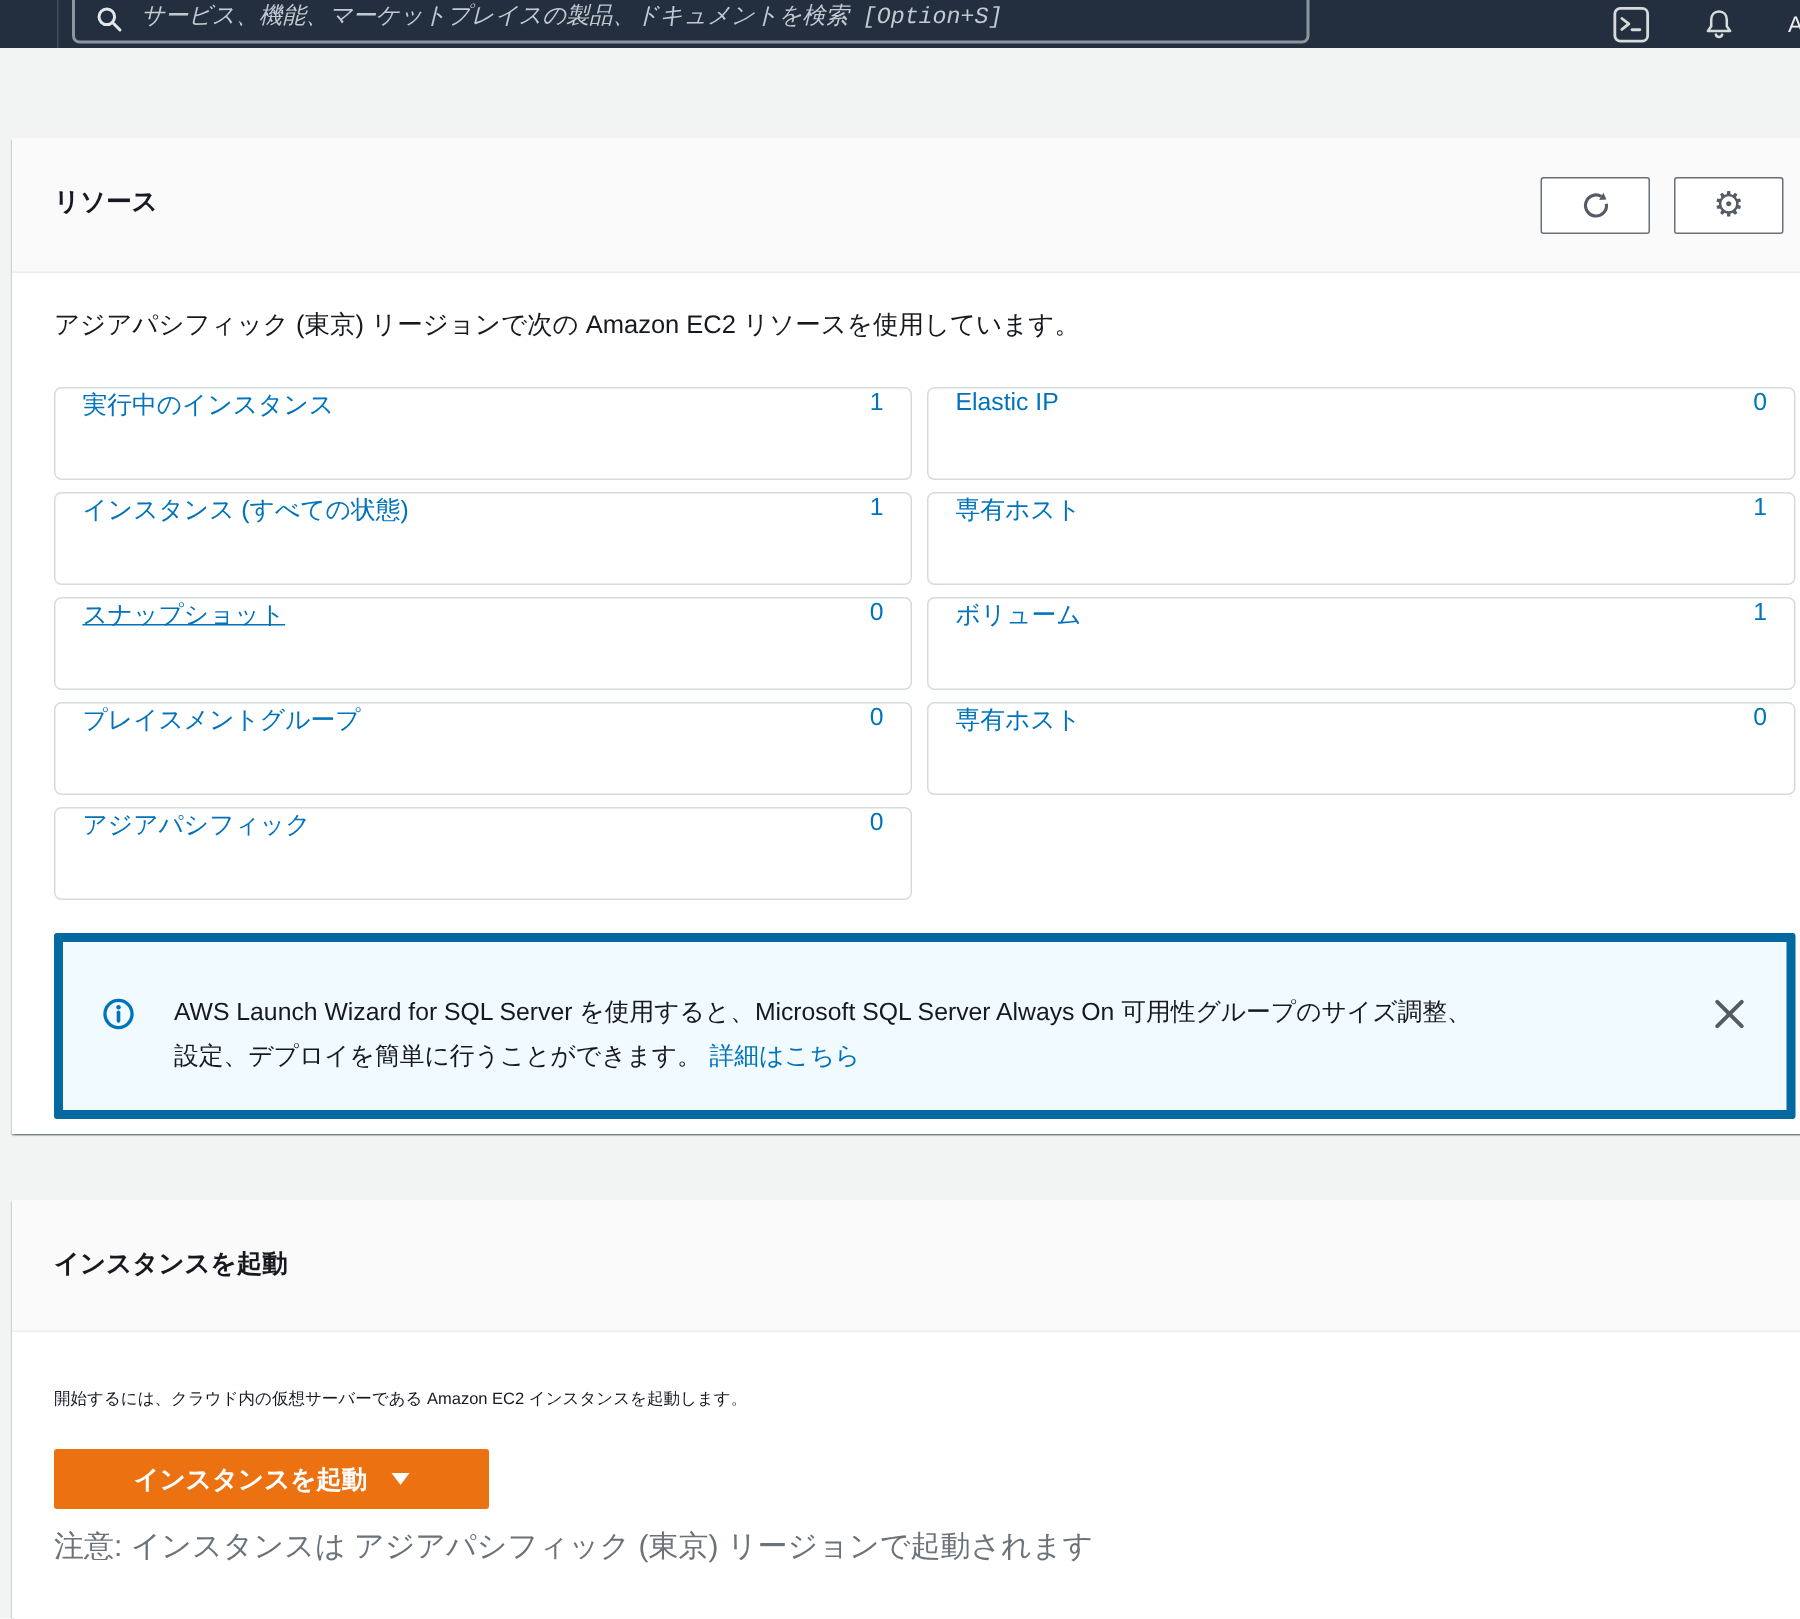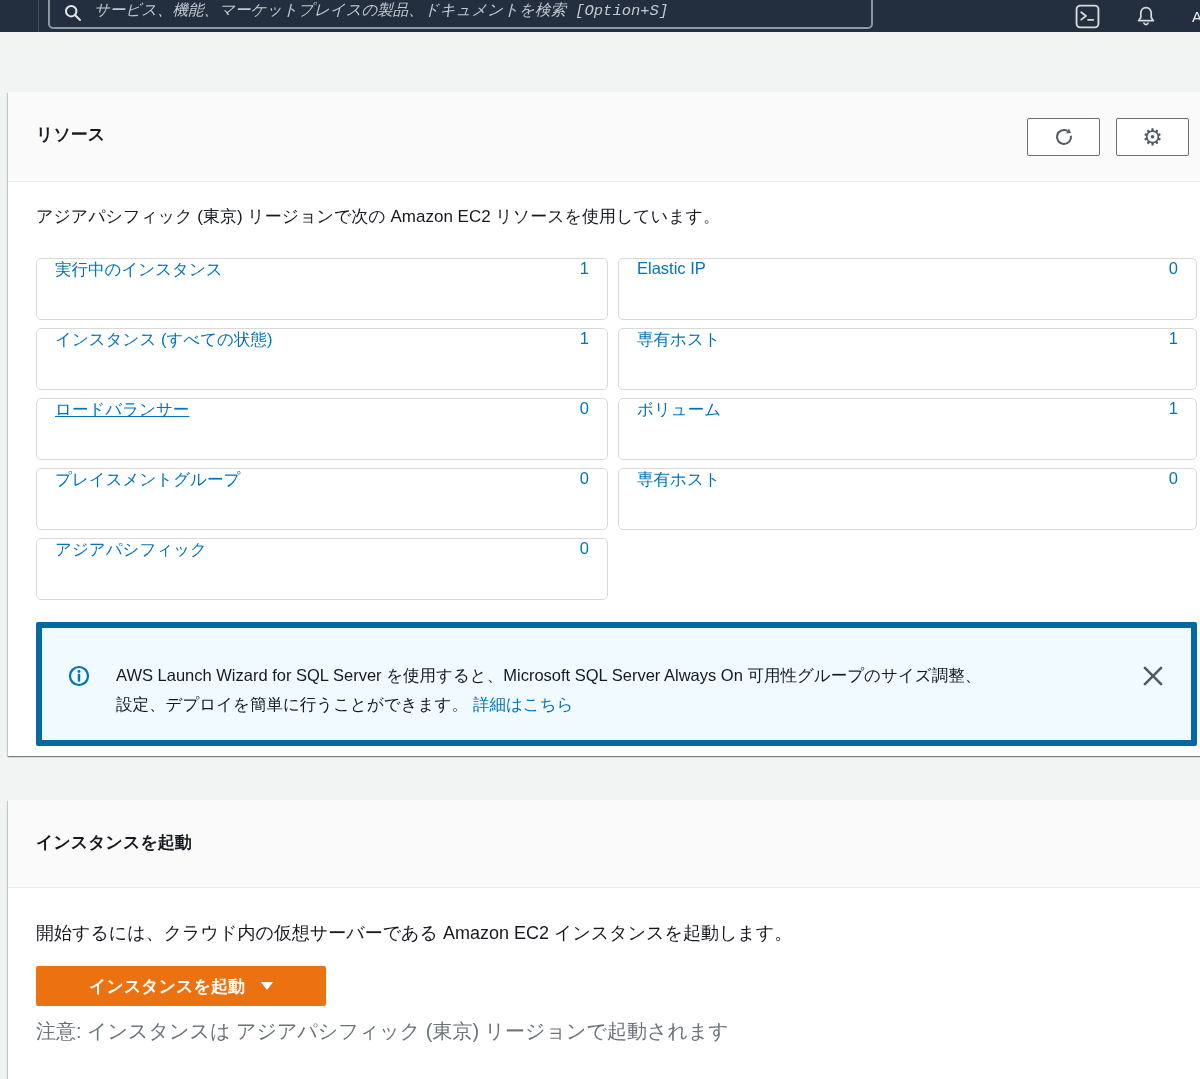--- a/index.html
+++ b/index.html
@@ -88,21 +88,21 @@
   .banner-text a { color:#0073bb; text-decoration:none; margin-left:5px; cursor:pointer; }
   .banner-close {
     position:absolute; right:26px; top:36px; width:24px; height:24px;
     display:flex; align-items:center; justify-content:center; cursor:pointer;
   }
 
   
   #launch-card { top:800px; height:300px; }
   #launch-card .card-header { height:88px; }
   #launch-card .card-body { padding:32px 28px 0 28px; }
-  .launch-desc { font-size:18px; line-height:26px; color:#16191f; }
+  .launch-desc { font-size:11px; line-height:26px; color:#16191f; }
   .launch-btn {
     margin-top:20px; width:290px; height:40px;
     background:#ec7211; border:none; border-radius:2px;
     color:#fff; font-weight:700; font-size:17px;
     font-family:"Liberation Sans", sans-serif;
     display:flex; align-items:center; justify-content:center; gap:16px;
     cursor:pointer;
   }
   .caret-down {
     width:0; height:0; border-left:6px solid transparent;
@@ -168,21 +168,21 @@
     <a class="tile-link">実行中のインスタンス</a>
     <a class="tile-count">1</a>
   </div>
 
   <div class="tile">
     <a class="tile-link">インスタンス (すべての状態)</a>
     <a class="tile-count">1</a>
   </div>
 
   <div class="tile">
-    <a class="tile-link hovered">ロードバランサー</a>
+    <a class="tile-link hovered">スナップショット</a>
     <a class="tile-count">0</a>
   </div>
 
   <div class="tile">
     <a class="tile-link">プレイスメントグループ</a>
     <a class="tile-count">0</a>
   </div>
 
   <div class="tile">
     <a class="tile-link">アジアパシフィック</a>

